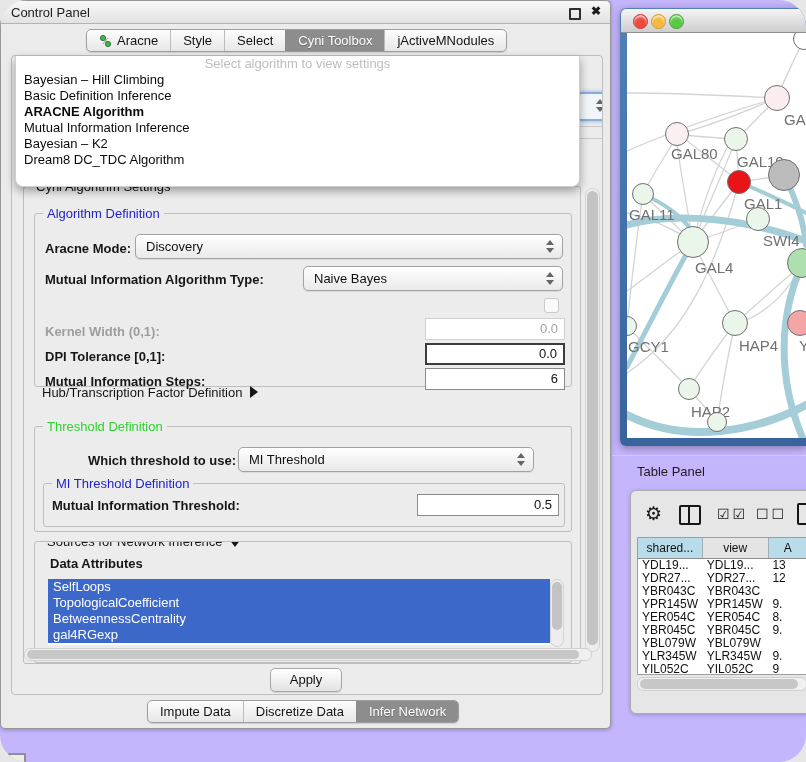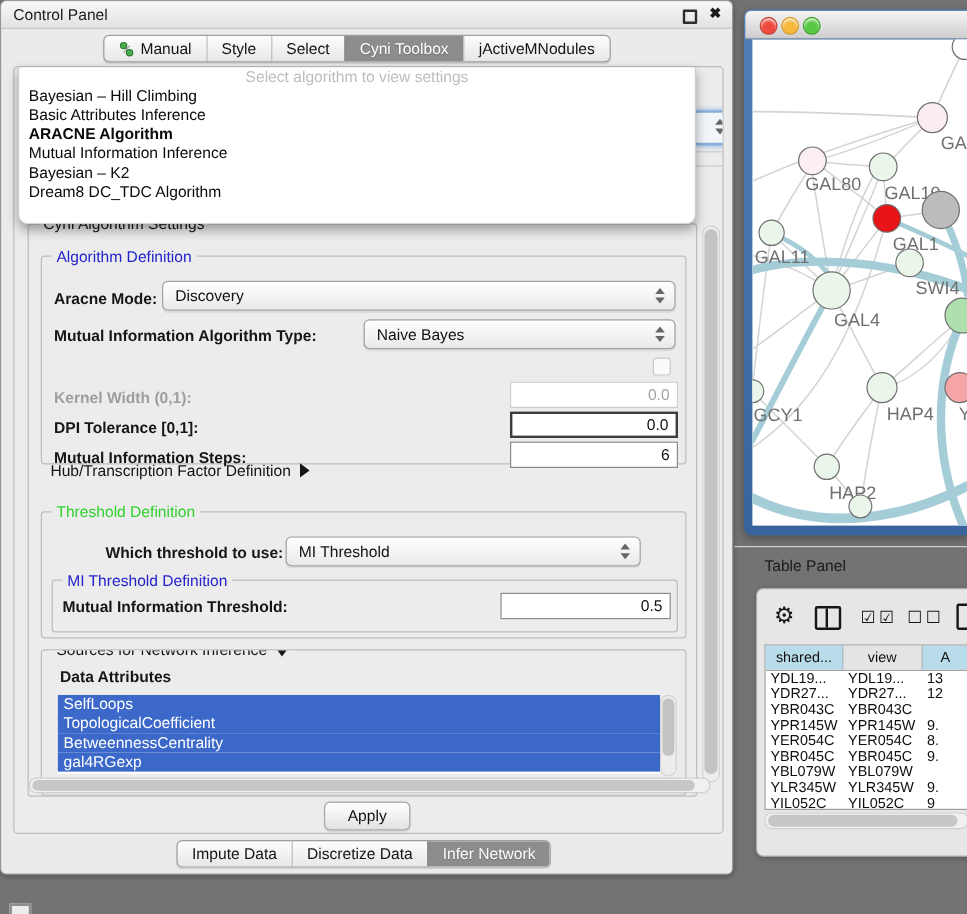--- a/index.html
+++ b/index.html
@@ -1,17 +1,17 @@
 <!DOCTYPE html>
 <html style="--sel-blue: #3c68ca; --sel-tab: #8d8d8d; --hdr-blue: #b9dcea; --title-blue: #2222cc; --title-green: #2fd22f;"><head>
 <meta charset="utf-8">
 <style>
   html,body{margin:0;padding:0;}
   body{width:806px;height:762px;font-family:"Liberation Sans",sans-serif;background:#e7e7e7;}
-  #root{position:relative;width:806px;height:762px;overflow:hidden;background:#737373;}
+  #root{position:relative;width:806px;height:762px;overflow:hidden;background:#c4b5fd;border-radius:27px;}
   .abs{position:absolute;}
 
   
   .cp-window{left:0;top:8;width:609px;height:727px;background:#ebebeb;border:1px solid #979797;
     border-radius:5px;box-shadow:0 1px 4px rgba(0,0,0,.25);}
   .cp-titlebar{left:0;top:0;right:0;height:22px;background:linear-gradient(#f8f8f8,#e2e2e2);
     border-bottom:1px solid #b3b3b3;border-radius:5px 5px 0 0;}
   .cp-title{left:10px;top:4px;font-size:13px;color:#1c1c1c;}
   .icon-float{right:29px;top:7px;width:8px;height:8px;border:2px solid #2d2d2d;border-radius:1px;}
   .icon-close{right:9px;top:3px;font-size:12px;font-weight:bold;color:#1c1c1c;}
@@ -122,21 +122,21 @@
     </div>
 
     <div id="top-tabs" class="abs seg-group">
         <div class="seg">
           <svg width="13" height="14" viewBox="0 0 13 14" style="margin-right:5px;">
             <line x1="4" y1="4" x2="9" y2="10" stroke="#9e9e9e"></line>
             <line x1="9" y1="4" x2="4" y2="10" stroke="#9e9e9e"></line>
             <circle cx="4" cy="4" r="2.6" fill="#4caf50" stroke="#2e7d32"></circle>
             <circle cx="9" cy="10" r="2.6" fill="#4caf50" stroke="#2e7d32"></circle>
           </svg>
-          <span>Manual</span>
+          <span>Aracne</span>
         </div>
         <div class="seg">
           <span>Style</span>
         </div>
         <div class="seg">
           <span>Select</span>
         </div>
         <div class="seg selected">
           <span>Cyni Toolbox</span>
         </div>
@@ -238,21 +238,21 @@
         <div class="seg selected">
           <span>Infer Network</span>
         </div>
       </div>
   </div>
 
   <div class="abs popup">
     <div class="popup-prompt">Select algorithm to view settings</div>
     <div id="popup-list">
         <div class="popup-item">Bayesian – Hill Climbing</div>
-        <div class="popup-item">Basic Attributes Inference</div>
+        <div class="popup-item">Basic Definition Inference</div>
         <div class="popup-item sel">ARACNE Algorithm</div>
         <div class="popup-item">Mutual Information Inference</div>
         <div class="popup-item">Bayesian – K2</div>
         <div class="popup-item">Dream8 DC_TDC Algorithm</div>
       </div>
   </div>
 
   <div class="abs net-window">
     <div class="abs net-titlebar">
       <span class="light" style="left:12px;background:#ee4b40;border:1px solid #c63f33;"></span>

